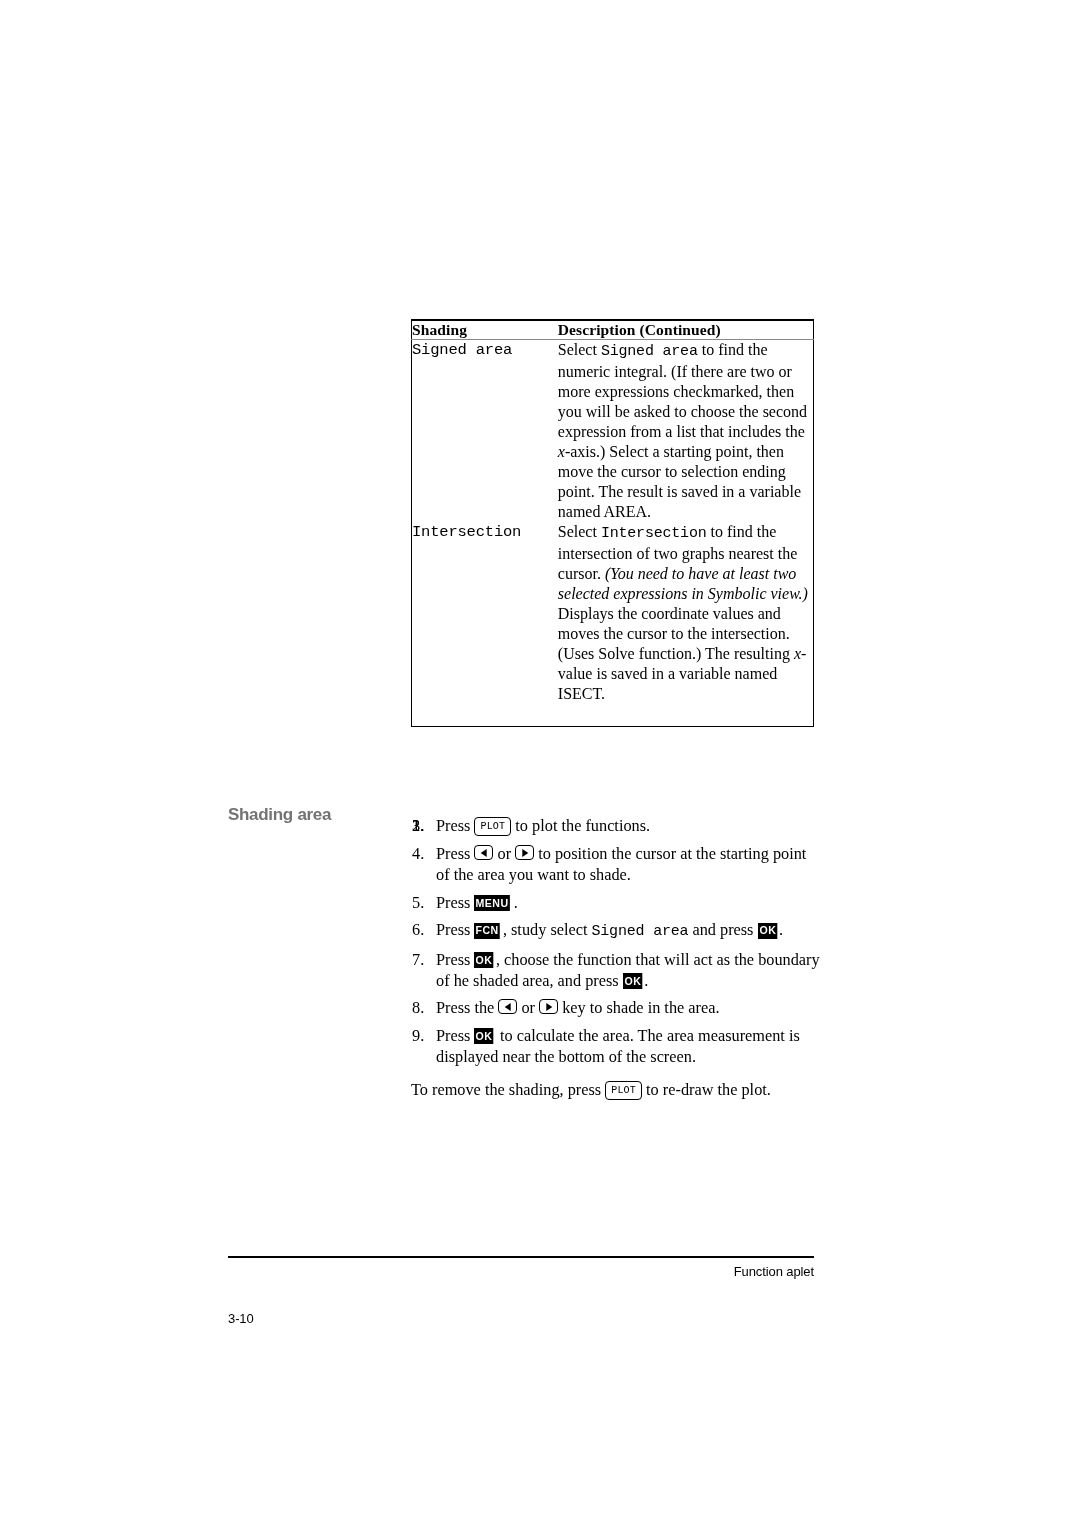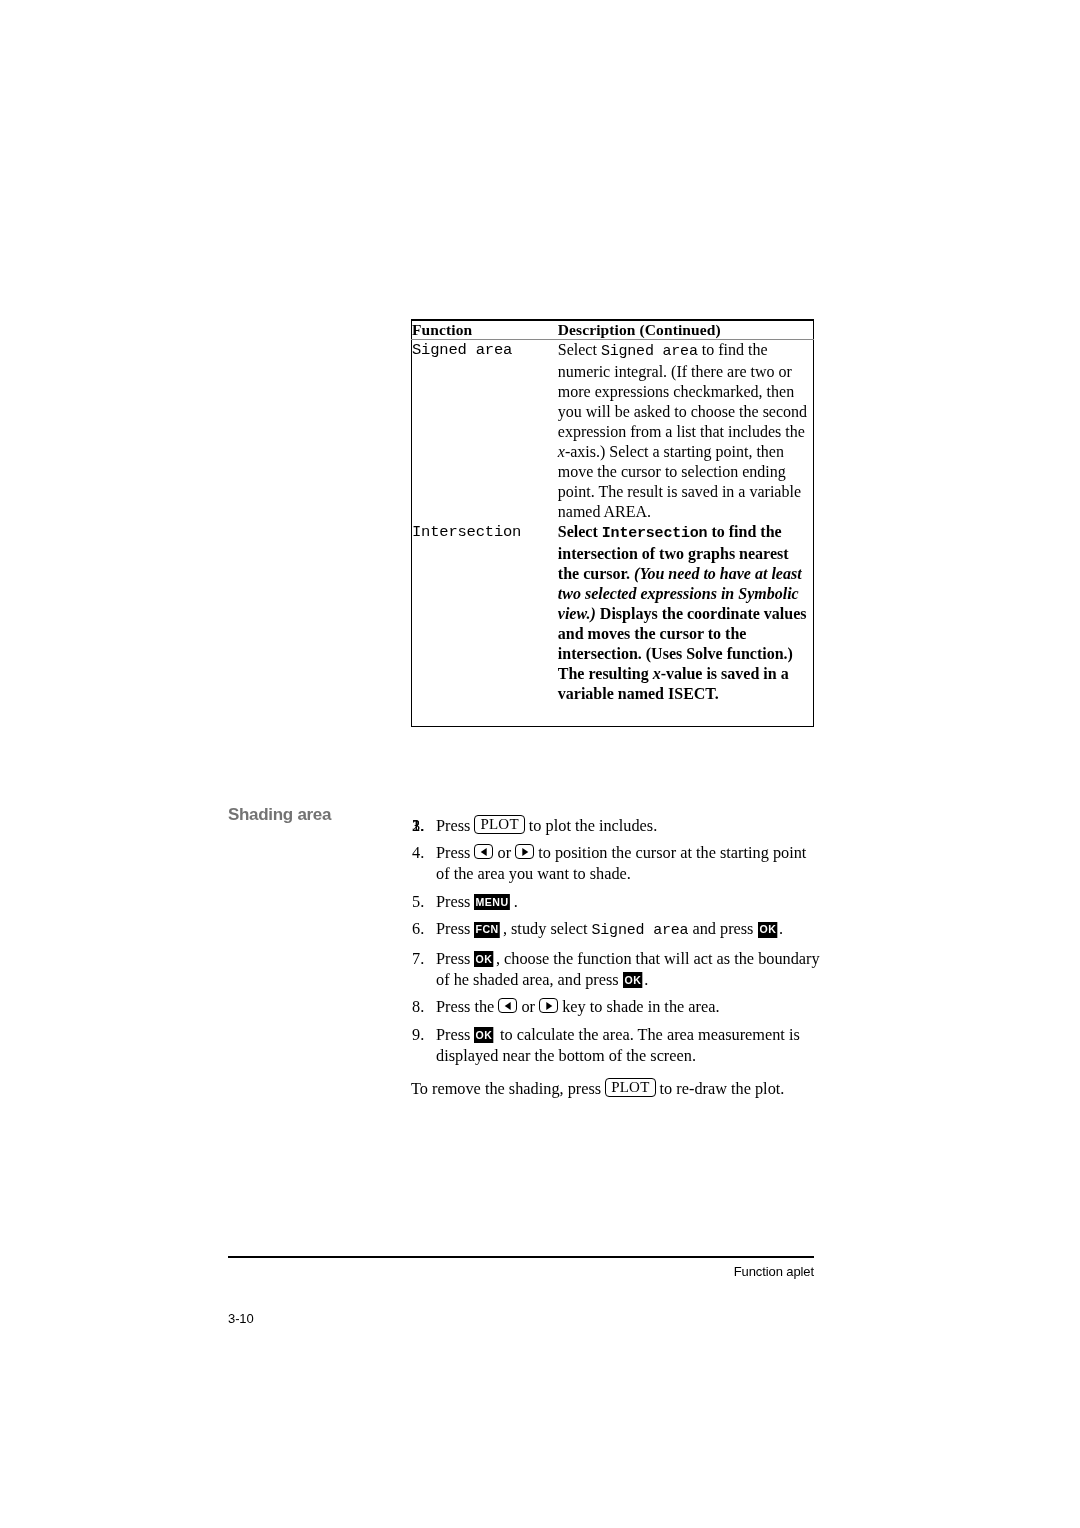--- a/index.html
+++ b/index.html
@@ -69,21 +69,21 @@
     white-space: pre;
     letter-spacing: -0.2px;
   }
   .cell-desc {
     font-family: "Liberation Serif", serif;
     font-size: 16px;
     line-height: 20px;
     padding: 11px 10px 14px 14px;
     text-align: left;
   }
-  .cell-desc.last { padding-bottom: 22px; font-weight: bold; }
+  .cell-desc.last { padding-bottom: 22px; }
   .mono {
     font-family: "Liberation Mono", monospace;
     font-size: 15px;
     letter-spacing: -0.2px;
   }
   .ital { font-style: italic; }
   .var { font-style: italic; }
 
   
   .section-heading {
@@ -131,22 +131,22 @@
   }
   .closing-para {
     margin: 12px 0 0 0;
   }
 
   
   .key-box {
     display: inline-block;
     border: 1.4px solid #000;
     border-radius: 4px;
-    font-family: Liberation Serif, serif;
-    font-size: 15px;
+    font-family: Liberation Mono, monospace;
+    font-size: 10px;
     line-height: 13px;
     padding: 1.5px 5px 2px 5px;
     vertical-align: 1px;
     letter-spacing: 0.2px;
     background: #fff;
     position: relative;
     top: -1px;
   }
   .key-arrow {
     display: inline-block;
@@ -221,21 +221,21 @@
   }
 </style>
 </head>
 <body>
 
 <div class="page">
 
   <table class="ref-table">
     <tbody>
         <tr class="thead-row">
-      <th class="col-fn th-fn">Function</th>
+      <th class="col-fn th-fn">Shading</th>
       <th class="col-desc th-desc">Description  (Continued)</th>
     </tr>
     <tr>
       <td class="col-fn cell-fn">Signed area</td>
       <td class="col-desc cell-desc"><span>Select </span><span class="mono">Signed area</span><span> to find the numeric integral. (If there are two or more expressions checkmarked, then you will be asked to choose the second expression from a list that includes the </span><span class="var">x</span><span>-axis.) Select a starting point, then move the cursor to selection ending point. The result is saved in a variable named AREA.</span></td>
     </tr>
     <tr>
       <td class="col-fn cell-fn">Intersection</td>
       <td class="col-desc cell-desc last"><span>Select </span><span class="mono">Intersection</span><span> to find the intersection of two graphs nearest the cursor. </span><span class="ital">(You need to have at least two selected expressions in Symbolic view.)</span><span> Displays the coordinate values and moves the cursor to the intersection. (Uses Solve function.) The resulting </span><span class="var">x</span><span>-value is saved in a variable named ISECT.</span></td>
     </tr>
@@ -251,21 +251,21 @@
 
       <li>
         <span class="num">1.</span>
       </li>
 
       <li>
         <span class="num">2.</span>
       </li>
 
       <li>
-        <span class="num">3.</span><span>Press </span><span class="key-box">PLOT</span><span> to plot the includes.</span>
+        <span class="num">3.</span><span>Press </span><span class="key-box">PLOT</span><span> to plot the functions.</span>
       </li>
 
       <li>
         <span class="num">4.</span><span>Press </span><span class="key-arrow left"></span><span> or </span><span class="key-arrow right"></span><span> to position the cursor at the starting point of the area you want to shade.</span>
       </li>
 
       <li>
         <span class="num">5.</span><span>Press </span><span class="softkey">MENU</span><span>.</span>
       </li>
 

